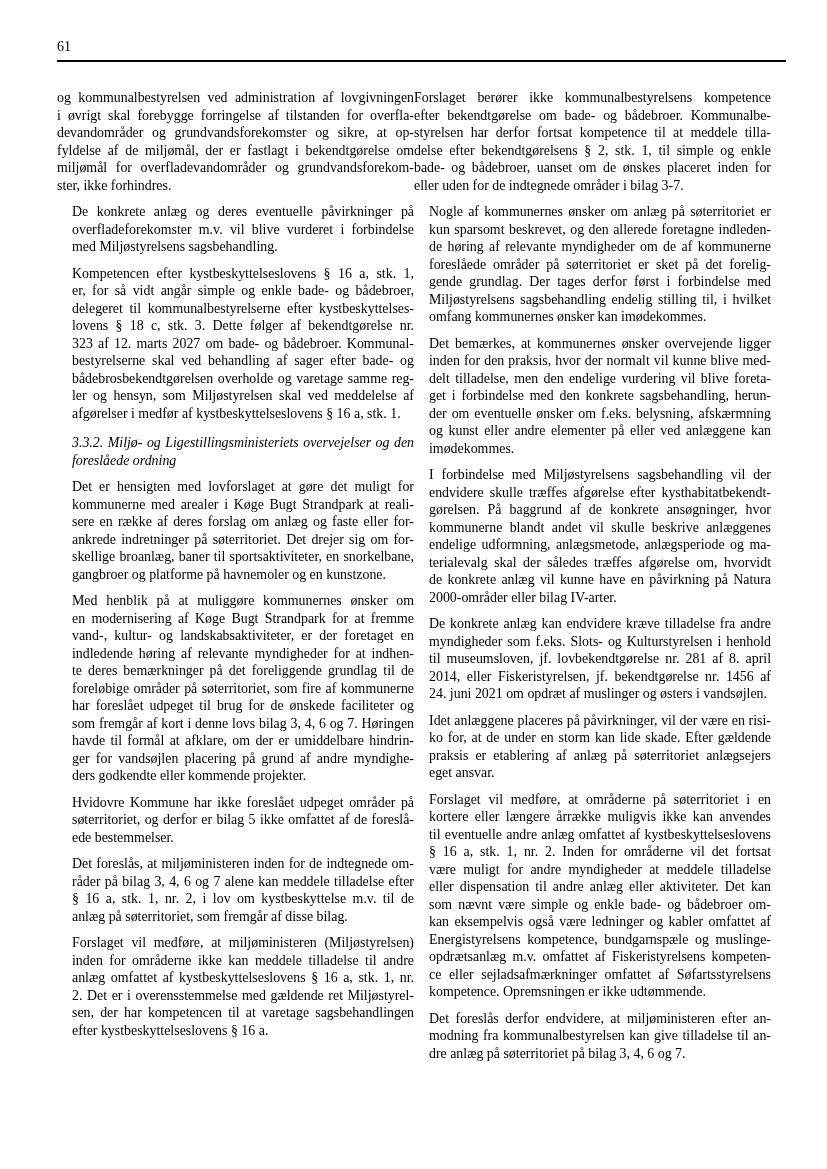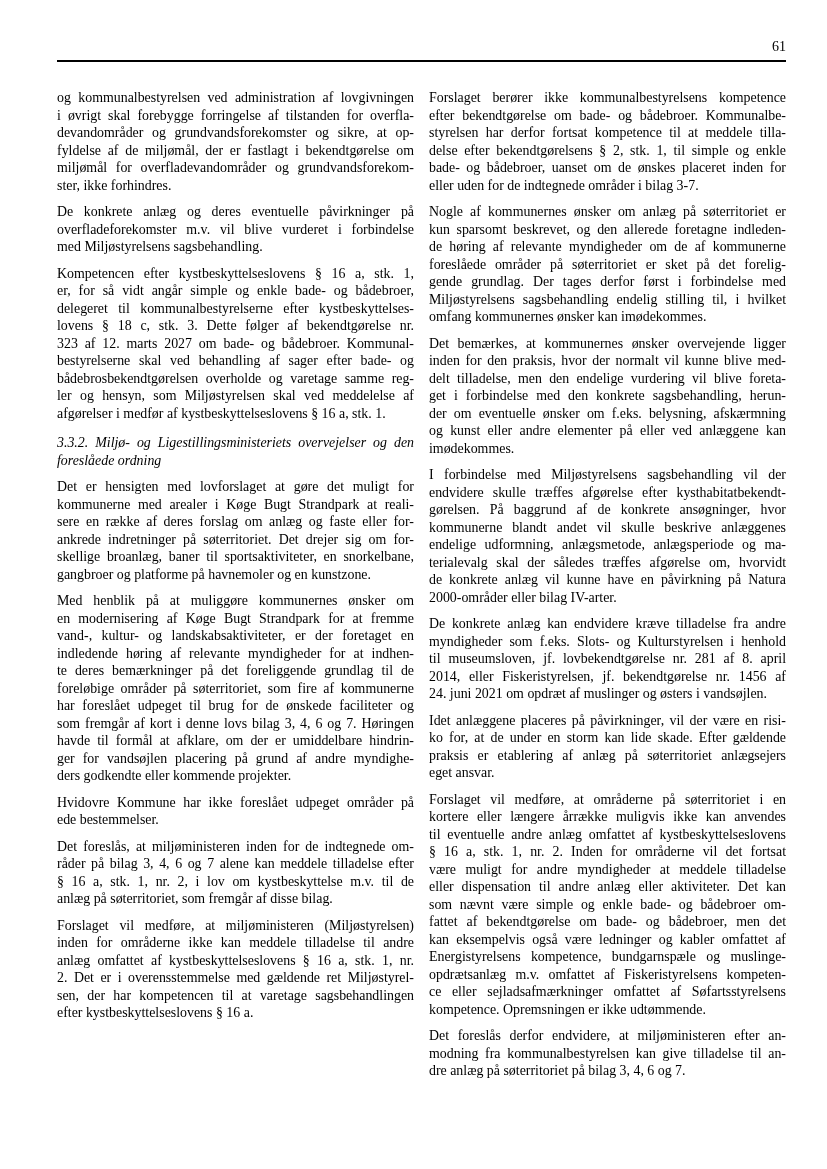--- a/index.html
+++ b/index.html
@@ -17,46 +17,46 @@
     font-family: "Liberation Serif", serif;
     overflow: hidden;
   }
   .page-header {
     position: absolute;
     top: 39px;
     left: 57px;
     width: 729px;
   }
   .page-number {
-    text-align: right;
+    text-align: left;
     font-size: 14px;
     line-height: 16px;
   }
   .header-rule {
     margin-top: 5px;
     border: none;
     border-top: 2px solid #000000;
     height: 0;
   }
   .columns {
     position: absolute;
     top: 89px;
     left: 57px;
     width: 729px;
     display: flex;
-    gap: 15px;
   }
   .col {
     width: 357px;
     flex: 0 0 357px;
     font-size: 13.9px;
     line-height: 17.5px;
   }
   .block + .block {
     margin-top: 9px;
+    margin-left: 15px;
   }
   .block.heading {
     margin-top: 12px;
     font-style: italic;
   }
   .line {
     text-align: justify;
     text-align-last: justify;
     white-space: normal;
   }
@@ -118,20 +118,21 @@
           <div class="line">te deres bemærkninger på det foreliggende grundlag til de</div>
           <div class="line">foreløbige områder på søterritoriet, som fire af kommunerne</div>
           <div class="line">har foreslået udpeget til brug for de ønskede faciliteter og</div>
           <div class="line">som fremgår af kort i denne lovs bilag 3, 4, 6 og 7. Høringen</div>
           <div class="line">havde til formål at afklare, om der er umiddelbare hindrin-</div>
           <div class="line">ger for vandsøjlen placering på grund af andre myndighe-</div>
           <div class="line last">ders godkendte eller kommende projekter.</div>
         </div>
         <div class="block paragraph">
           <div class="line">Hvidovre Kommune har ikke foreslået udpeget områder på</div>
+          <div class="line">søterritoriet, og derfor er bilag 5 ikke omfattet af de foreslå-</div>
           <div class="line last">ede bestemmelser.</div>
         </div>
         <div class="block paragraph">
           <div class="line">Det foreslås, at miljøministeren inden for de indtegnede om-</div>
           <div class="line">råder på bilag 3, 4, 6 og 7 alene kan meddele tilladelse efter</div>
           <div class="line">§ 16 a, stk. 1, nr. 2, i lov om kystbeskyttelse m.v. til de</div>
           <div class="line last">anlæg på søterritoriet, som fremgår af disse bilag.</div>
         </div>
         <div class="block paragraph">
           <div class="line">Forslaget vil medføre, at miljøministeren (Miljøstyrelsen)</div>
@@ -193,21 +194,20 @@
           <div class="line last">eget ansvar.</div>
         </div>
         <div class="block paragraph">
           <div class="line">Forslaget vil medføre, at områderne på søterritoriet i en</div>
           <div class="line">kortere eller længere årrække muligvis ikke kan anvendes</div>
           <div class="line">til eventuelle andre anlæg omfattet af kystbeskyttelseslovens</div>
           <div class="line">§ 16 a, stk. 1, nr. 2. Inden for områderne vil det fortsat</div>
           <div class="line">være muligt for andre myndigheder at meddele tilladelse</div>
           <div class="line">eller dispensation til andre anlæg eller aktiviteter. Det kan</div>
           <div class="line">som nævnt være simple og enkle bade- og bådebroer om-</div>
-          <div class="line">fattet af bekendtgørelse om bade- og bådebroer, men det</div>
           <div class="line">kan eksempelvis også være ledninger og kabler omfattet af</div>
           <div class="line">Energistyrelsens kompetence, bundgarnspæle og muslinge-</div>
           <div class="line">opdrætsanlæg m.v. omfattet af Fiskeristyrelsens kompeten-</div>
           <div class="line">ce eller sejladsafmærkninger omfattet af Søfartsstyrelsens</div>
           <div class="line last">kompetence. Opremsningen er ikke udtømmende.</div>
         </div>
         <div class="block paragraph">
           <div class="line">Det foreslås derfor endvidere, at miljøministeren efter an-</div>
           <div class="line">modning fra kommunalbestyrelsen kan give tilladelse til an-</div>
           <div class="line last">dre anlæg på søterritoriet på bilag 3, 4, 6 og 7.</div>

